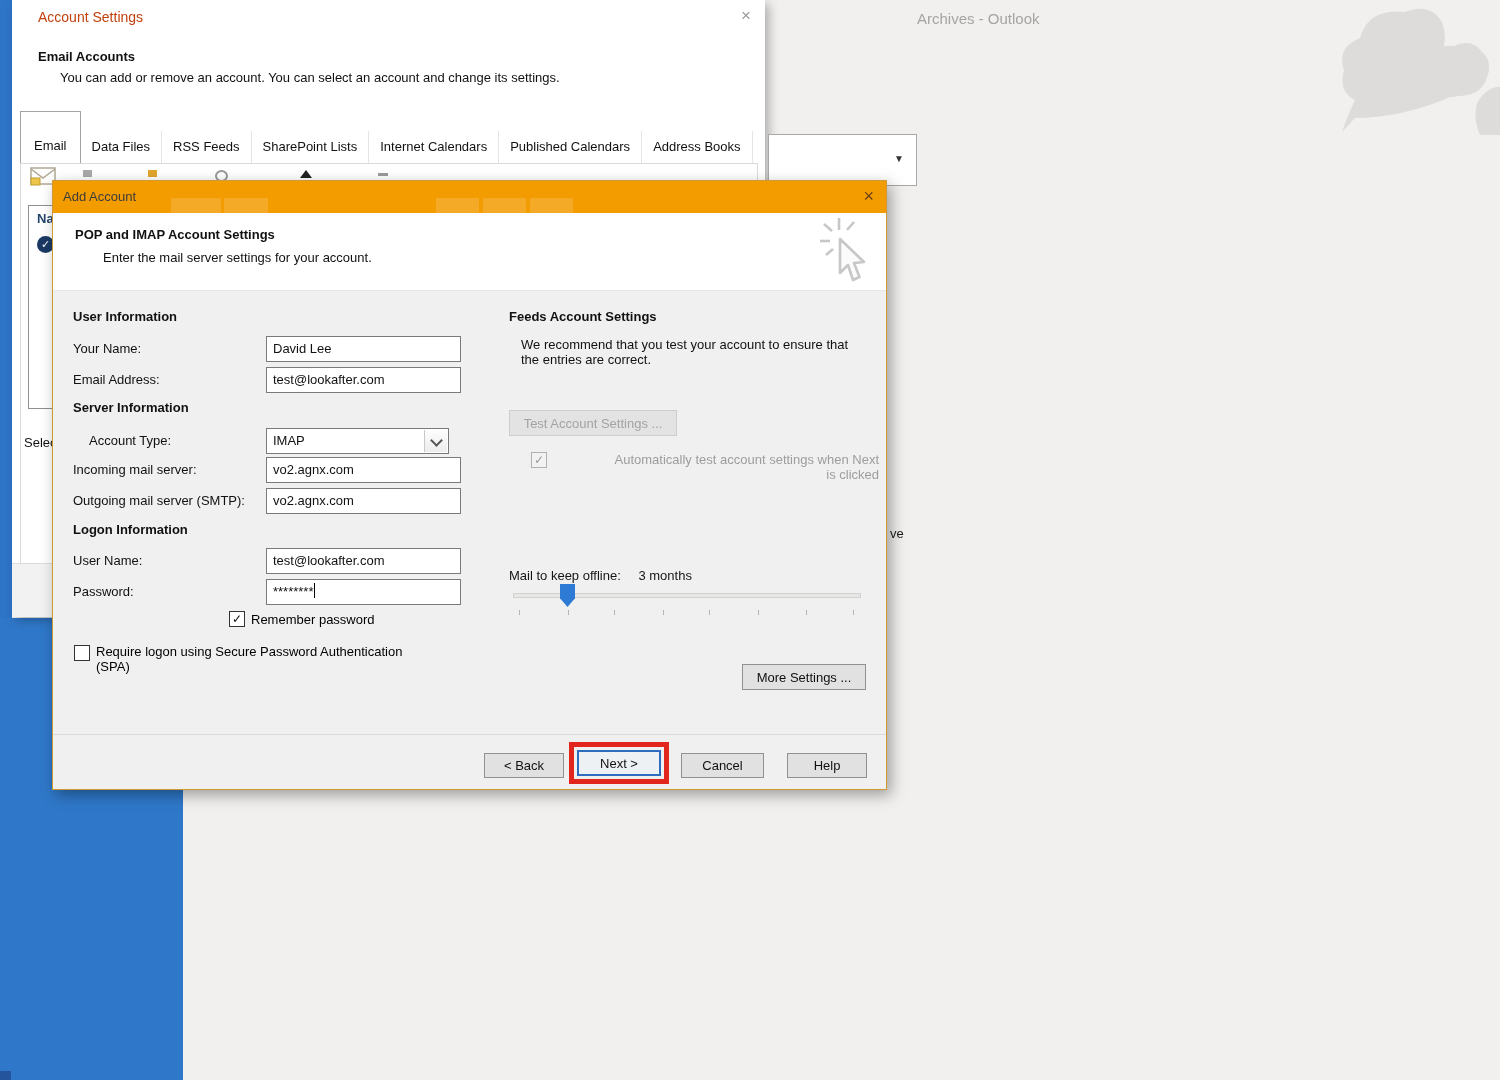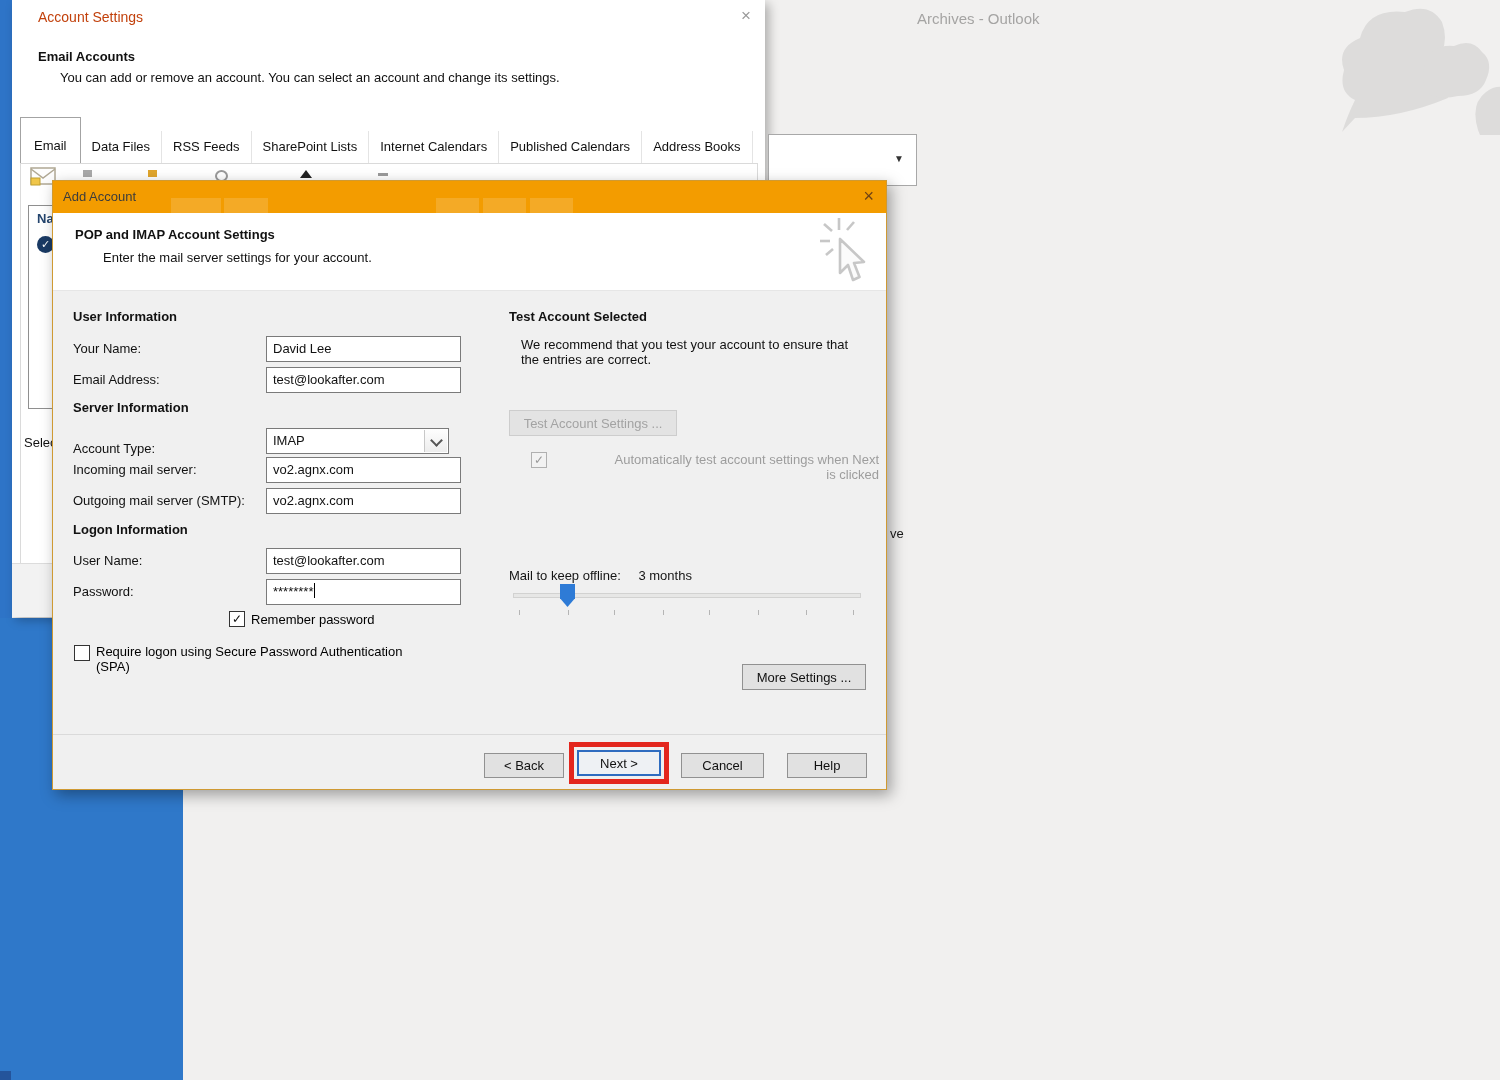--- a/index.html
+++ b/index.html
@@ -32,21 +32,21 @@
   .as-tabstrip{
     left:8px; top:127px; right:8px; height:36px;
     display:flex; align-items:flex-end; border-bottom:1px solid #d6d6d6;
   }
   .as-tab{
     padding:8px 11px 9px; border-right:1px solid #e4e4e4; color:#111;
     white-space:nowrap;
   }
   .as-tab.active{
     border:1px solid #a3a3a3; border-bottom:1px solid #ffffff;
-    background:#ffffff; margin-bottom:-1px; padding:20px 13px 10px;
+    background:#ffffff; margin-bottom:-1px; padding:26px 13px 10px;
   }
   .as-panel{left:8px; top:163px; width:736px; height:400px; border:1px solid #dadada; background:#ffffff;}
   .as-bottom{left:0; top:563px; width:753px; height:53px; background:#f2f2f2; border-top:1px solid #dcdcdc;}
   .as-listbox{left:16px; top:205px; width:707px; height:202px; border:1px solid #8f8f8f; background:#ffffff;}
   .as-listheader{padding:5px 0 0 8px; font-weight:bold; color:#24456e;}
   .as-check-icon{
     left:8px; top:30px; width:17px; height:17px; border-radius:50%;
     background:#1a3a64; color:#fff; font-size:11px; line-height:17px; text-align:center;
   }
   .as-footer-text{left:12px; top:435px; color:#111; white-space:nowrap;}
@@ -210,21 +210,21 @@
     <div class="abs sec-heading" style="left:20px; top:128px;">User Information</div>
 
     <div class="abs fld-label" style="left:20px; top:160px;">Your Name:</div>
     <div class="abs textbox" style="left:213px; top:155px;">David Lee</div>
 
     <div class="abs fld-label" style="left:20px; top:191px;">Email Address:</div>
     <div class="abs textbox" style="left:213px; top:186px;">test@lookafter.com</div>
 
     <div class="abs sec-heading" style="left:20px; top:219px;">Server Information</div>
 
-    <div class="abs fld-label" style="left:20px; top:252px;margin-top:8px;">Account Type:</div>
+    <div class="abs fld-label" style="left:36px; top:252px;">Account Type:</div>
     <div class="abs combo" style="left:213px; top:247px;">
       <span class="val">IMAP</span>
       <span class="btn">
           <span class="chev"></span>
         </span>
     </div>
 
     <div class="abs fld-label" style="left:20px; top:281px;">Incoming mail server:</div>
     <div class="abs textbox" style="left:213px; top:276px;">vo2.agnx.com</div>
 
@@ -239,21 +239,21 @@
     <div class="abs fld-label" style="left:20px; top:403px;">Password:</div>
     <div class="abs textbox" style="left:213px; top:398px;"><span>********</span><span class="caret"></span></div>
 
     <div class="abs checkbox" style="left:176px; top:430px;">✓</div>
     <div class="abs cb-label" style="left:198px; top:431px;">Remember password</div>
 
     <div class="abs checkbox" style="left:21px; top:464px;"></div>
     <div class="abs cb-label pre" style="left:43px; top:463px; width:370px;">Require logon using Secure Password Authentication
 (SPA)</div>
 
-    <div class="abs sec-heading" style="left:456px; top:128px;">Test Account Selected</div>
+    <div class="abs sec-heading" style="left:456px; top:128px;">Feeds Account Settings</div>
     <div class="abs pre" style="left:456px; top:156px; width:380px; color:#111;margin-left:12px;">We recommend that you test your account to ensure that
 the entries are correct.</div>
 
     <div class="abs win-btn disabled" style="left:456px; top:229px; width:168px; height:26px;">Test Account Settings ...</div>
 
     <div class="abs checkbox disabled" style="left:478px; top:271px;">✓</div>
     <div class="abs pre dim" style="left:516px; top:271px; width:310px;text-align:right;">Automatically test account settings when Next
 is clicked</div>
 
     <div class="abs" style="left:456px; top:387px;">

